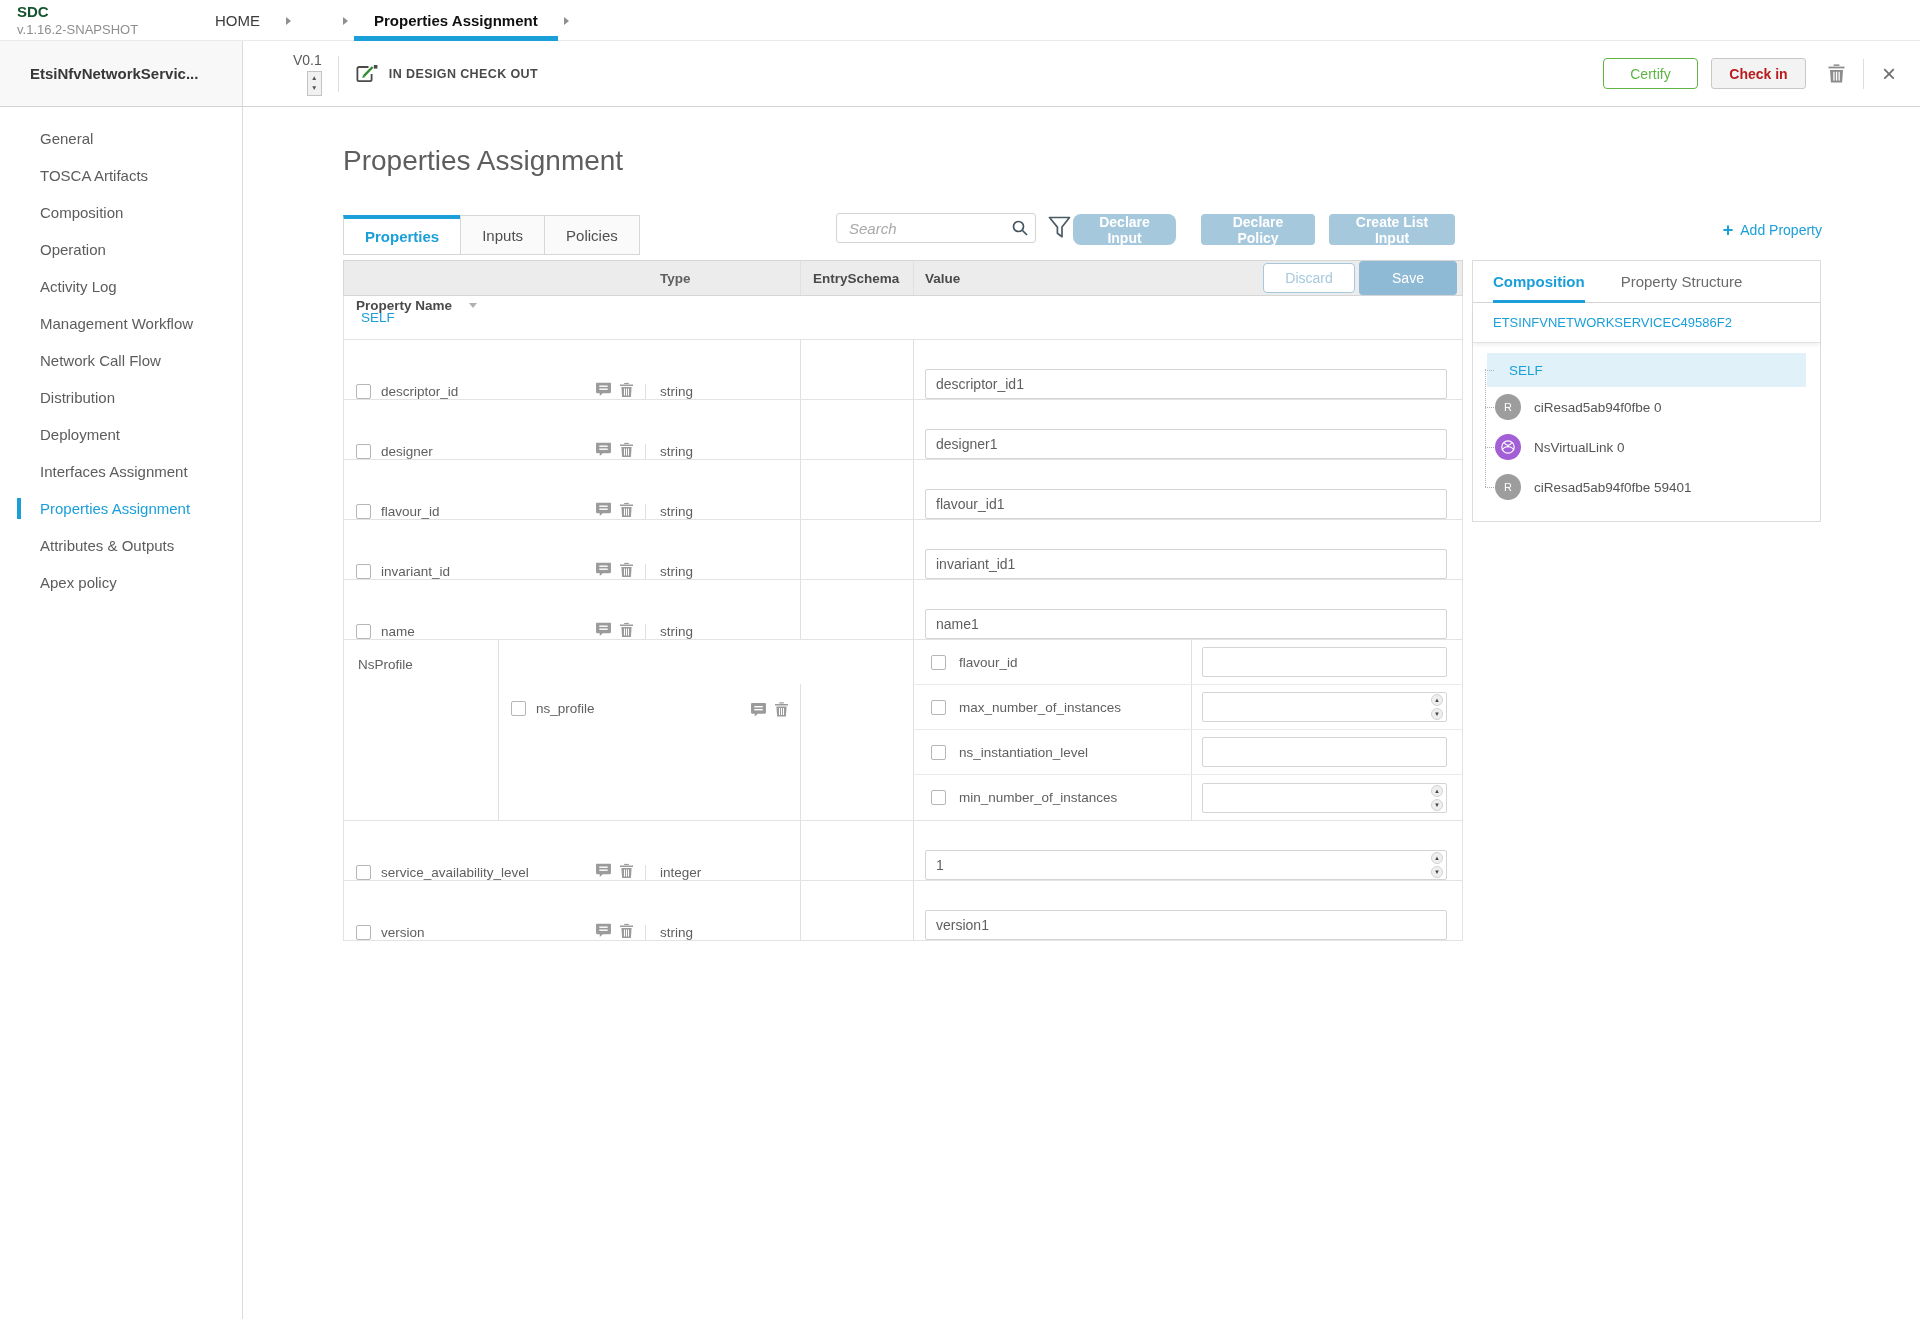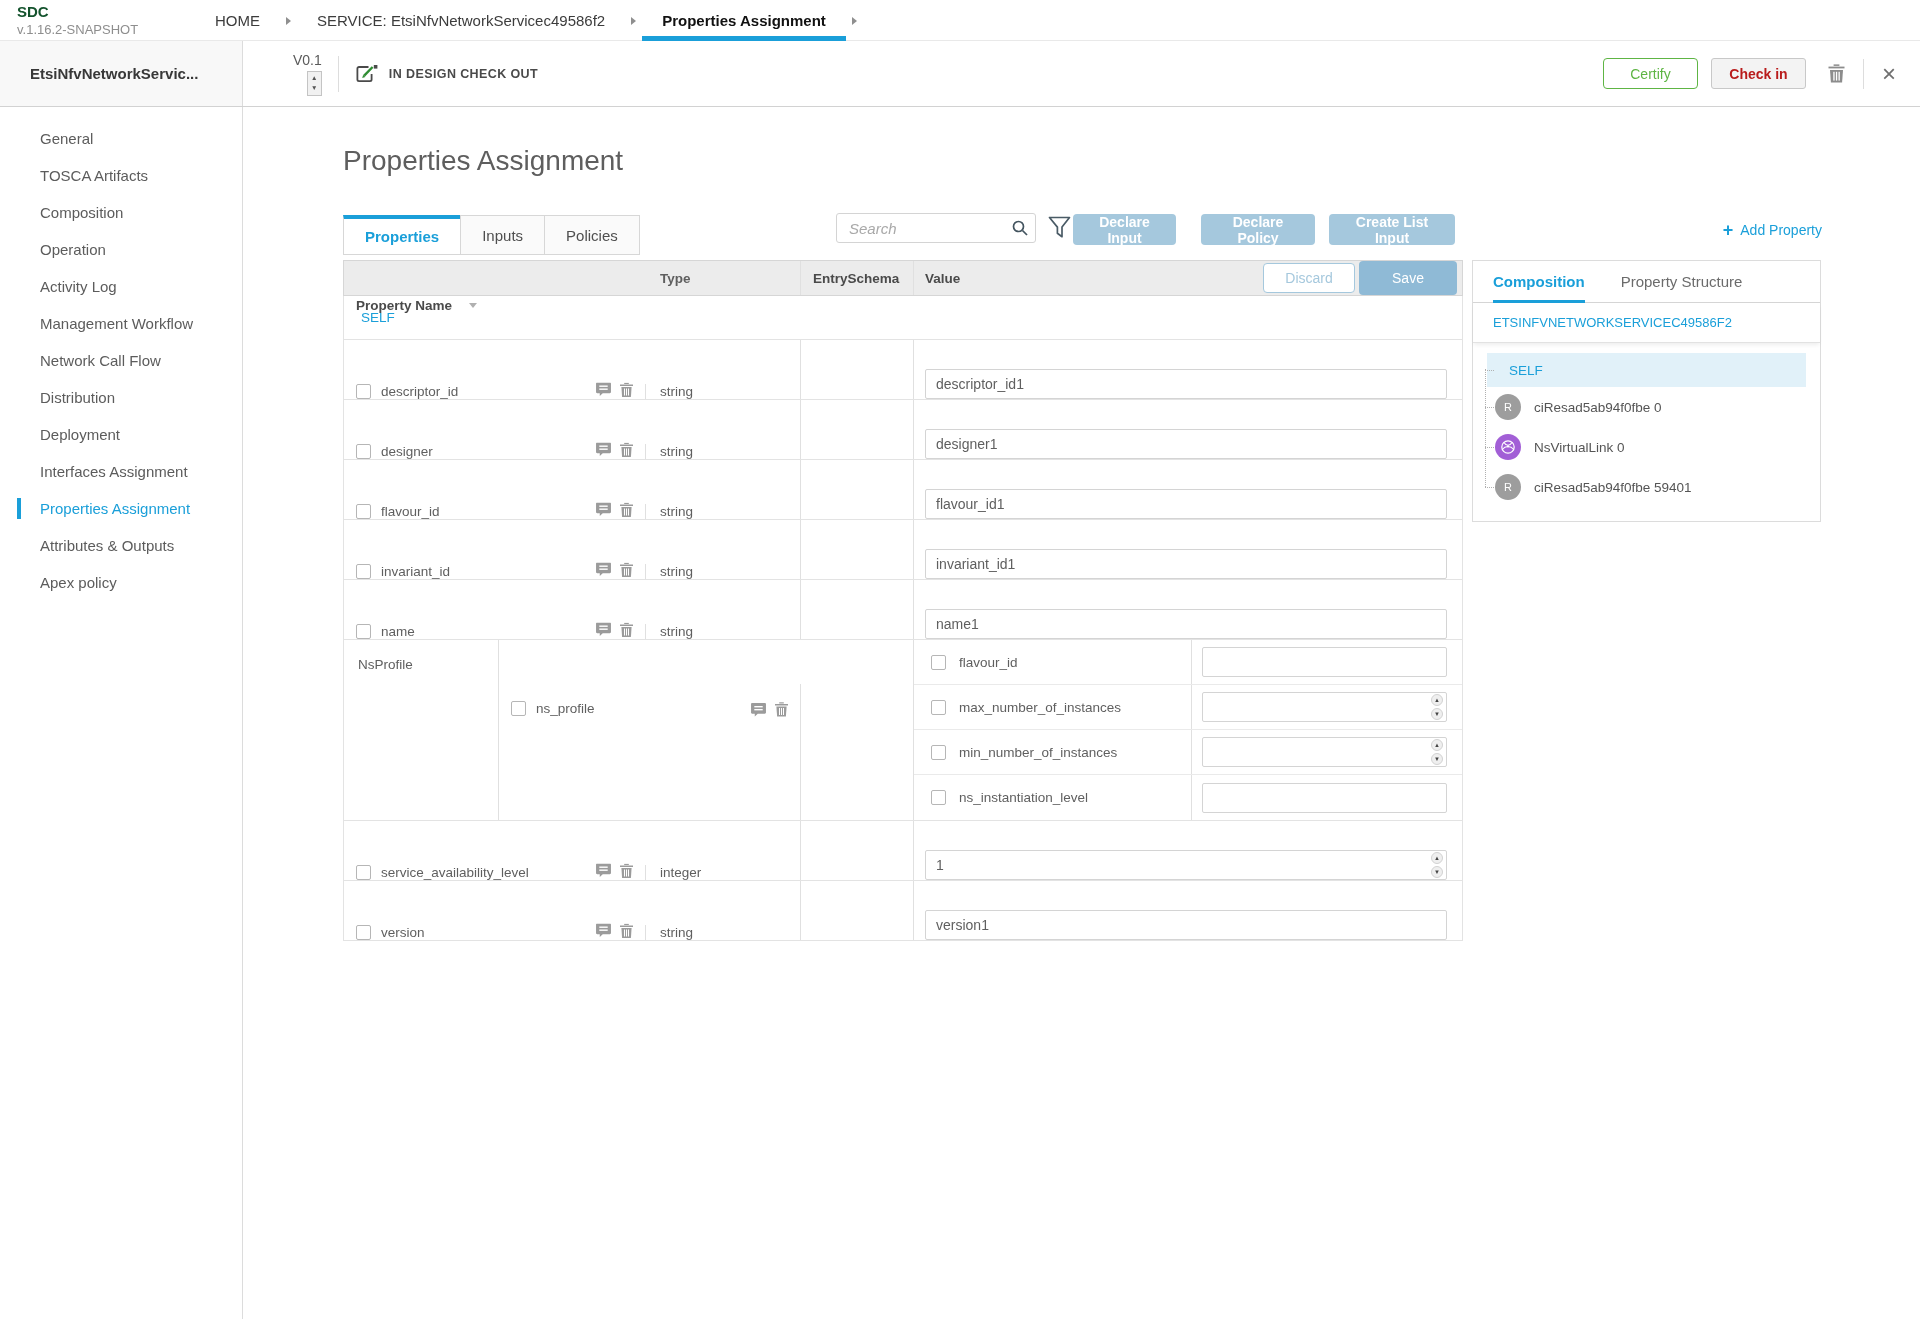--- a/index.html
+++ b/index.html
@@ -150,21 +150,20 @@
 <body>
 
 <header class="topnav">
   <div class="logo-block clickable">
     <div class="logo-title">SDC</div>
     <div class="logo-version">v.1.16.2-SNAPSHOT</div>
   </div>
   <nav class="breadcrumb">
     <span class="bc-item clickable">HOME</span>
     <span class="bc-arrow"></span>
-    <span class="bc-item clickable">SERVICE: EtsiNfvNetworkServicec49586f2</span>
     <span class="bc-arrow"></span>
     <span class="bc-item active clickable">Properties Assignment</span>
     <span class="bc-arrow"></span>
   </nav>
 </header>
 
 <div class="subheader">
   <div class="entity-header">
     <span>EtsiNfvNetworkServic...</span>
   </div>
@@ -239,21 +238,21 @@
     </svg>
   </span>
 </div>
 
 <span class="filter-wrap clickable">
   <svg width="23" height="25" viewBox="0 0 23 25">
     <path d="M1.5 1.5h20l-7.5 9.6v9.6l-4.6-3.5v-6.1z" fill="none" stroke="#4a5b66" stroke-width="1.7" stroke-linejoin="round"></path>
   </svg>
 </span>
 
-<button class="btn-blue clickable" style="left:1073px; width:103px;">Declare Input</button>
+<button class="btn-blue clickable" style="left:1073px; width:103px;border-radius:8px;">Declare Input</button>
 <button class="btn-blue clickable" style="left:1201px; width:114px;">Declare Policy</button>
 <button class="btn-blue clickable" style="left:1329px; width:126px;">Create List Input</button>
 
 <div class="add-property clickable">
   <span class="add-plus">+</span>
   <span>Add Property</span>
 </div>
 
 <div class="ptable">
   <div class="thead">
@@ -452,41 +451,41 @@
             <span class="spin">
                 <i>▲</i>
                 <i>▼</i>
               </span>
           </span>
         </div>
       </div>
       <div class="sub-row">
         <div class="sub-left">
           <span class="cb clickable"></span>
+          <span class="prop-name">ns_instantiation_level</span>
+        </div>
+        <div class="sub-right">
+          <input class="tinput" type="text" value="" style="">
+        </div>
+      </div>
+      <div class="sub-row">
+        <div class="sub-left">
+          <span class="cb clickable"></span>
           <span class="prop-name">min_number_of_instances</span>
         </div>
         <div class="sub-right">
           <span class="num-wrap">
             <input class="tinput" type="text" value="" style="">
             <span class="spin">
                 <i>▲</i>
                 <i>▼</i>
               </span>
           </span>
         </div>
       </div>
-      <div class="sub-row">
-        <div class="sub-left">
-          <span class="cb clickable"></span>
-          <span class="prop-name">ns_instantiation_level</span>
-        </div>
-        <div class="sub-right">
-          <input class="tinput" type="text" value="" style="">
-        </div>
-      </div>
     </div>
   </div>
 
   <div class="trow">
     <div class="cell c-name">
       <span class="cb clickable"></span>
       <span class="prop-name">service_availability_level</span>
       <span class="row-icons">
         <span class="clickable"><svg width="15" height="14" viewBox="0 0 16 15">
               <path d="M1.2 0h13.6c.7 0 1.2.5 1.2 1.2v9c0 .7-.5 1.2-1.2 1.2H7.2L4 14.4v-3H1.2C.5 11.4 0 10.9 0 10.2v-9C0 .5.5 0 1.2 0z" fill="#9b9b9b"></path>

